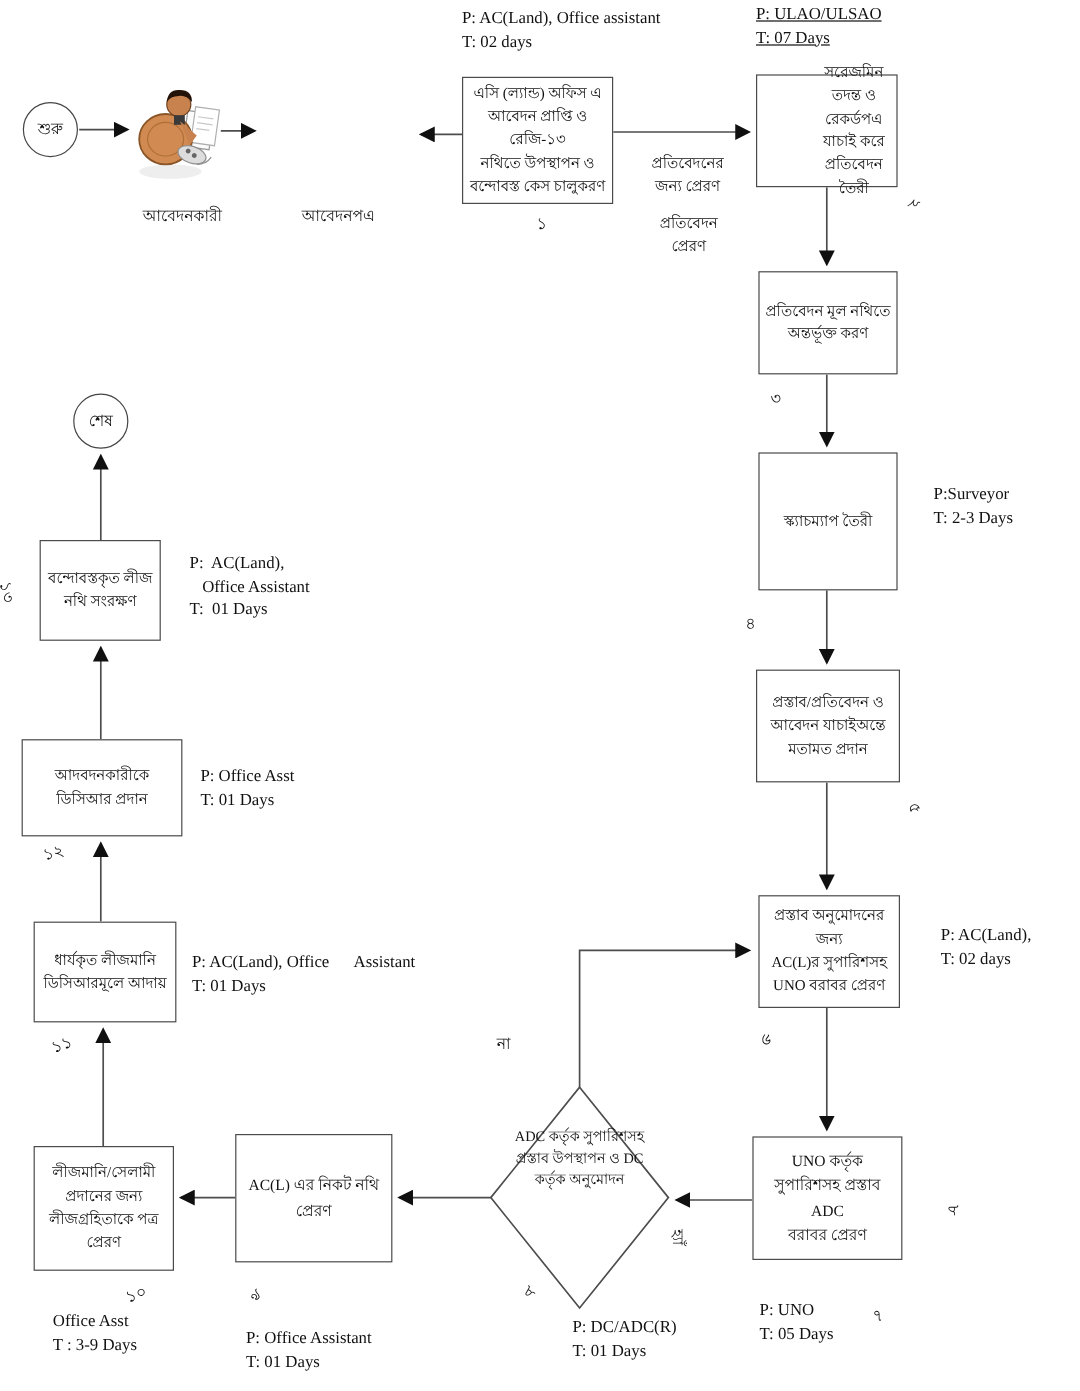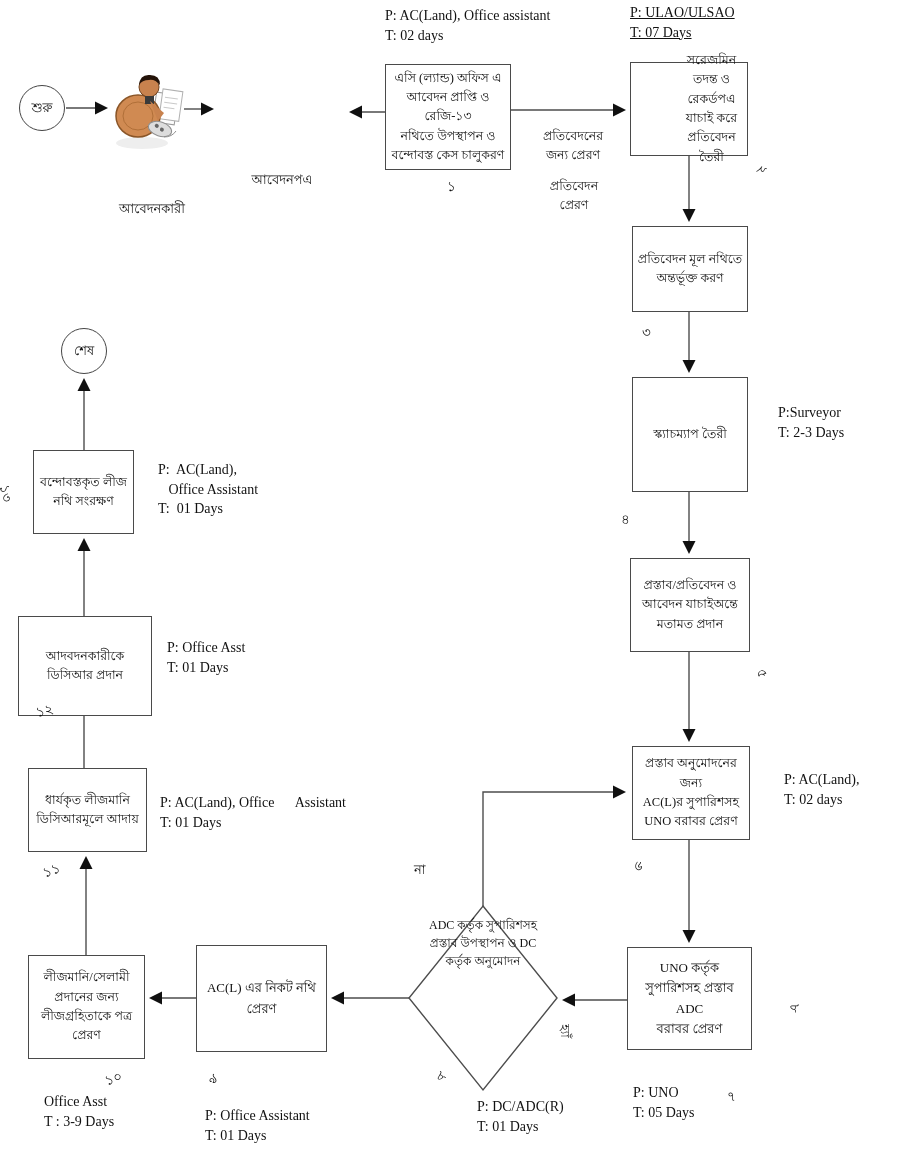--- a/index.html
+++ b/index.html
@@ -84,21 +84,21 @@
       <rect x="33" y="25" width="9" height="8" fill="#3a3a3a"></rect>
       <path d="M38,30 L52,42 L46,50 Z" fill="#c8824e"></path>
       <g transform="rotate(18 48 58)">
         <ellipse cx="48" cy="58" rx="12" ry="7" fill="#dddddd" stroke="#8f8f8f"></ellipse>
         <circle cx="44" cy="56" r="2" fill="#666666"></circle>
         <circle cx="50" cy="58" r="2" fill="#666666"></circle>
       </g>
       <path d="M52,66 Q60,66 64,60" stroke="#8f8f8f" fill="none"></path>
     </svg>
   </div>
-  <div class="caption" style="left:110px;top:170px;width:84px;margin-top:29px;">আবেদনকারী</div>
+  <div class="caption" style="left:110px;top:170px;width:84px;">আবেদনকারী</div>
 
   <div class="caption" style="left:238px;top:170px;width:88px;">আবেদনপএ</div>
 
   <div class="box" style="left:385px;top:64px;width:126px;height:106px;">
     <span>এসি (ল্যান্ড) অফিস এ
 আবেদন প্রাপ্তি ও রেজি-১৩
 নথিতে উপস্থাপন ও
 বন্দোবস্ত কেস চালুকরণ</span>
   </div>
   <div class="ann" style="left:385px;top:6px;">P: AC(Land), Office assistant
@@ -151,21 +151,21 @@
   <div class="box" style="left:627px;top:947px;width:125px;height:103px;font-size:13px;">
     <span>UNO কর্তৃক
 সুপারিশসহ প্রস্তাব ADC
 বরাবর প্রেরণ</span>
   </div>
   <div class="num" style="left:789px;top:997px;transform:rotate(90deg);">৮</div>
   <div class="ann" style="left:633px;top:1083px;">P: UNO
 T: 05 Days</div>
   <div class="num" style="left:727px;top:1086px;">৭</div>
 
-  <div class="diamond-text" style="left:410px;top:916px;width:146px;">ADC কর্তৃক সুপারিশসহ
+  <div class="diamond-text" style="left:410px;top:938px;width:146px;">ADC কর্তৃক সুপারিশসহ
 প্রস্তাব উপস্থাপন ও DC
 কর্তৃক অনুমোদন</div>
   <div class="num" style="left:437px;top:1066px;transform:rotate(30deg);">৮</div>
   <div class="ann" style="left:477px;top:1097px;">P: DC/ADC(R)
 T: 01 Days</div>
   <div class="edge-label" style="left:414px;top:860px;font-size:13px;">না</div>
   <div class="edge-label" style="left:558px;top:1022px;font-size:12px;transform:rotate(90deg);">হ্যাঁ</div>
 
   <div class="box" style="left:196px;top:945px;width:131px;height:107px;font-size:13px;">
     <span>AC(L) এর নিকট নথি
@@ -185,21 +185,21 @@
 T : 3-9 Days</div>
 
   <div class="box" style="left:28px;top:768px;width:119px;height:84px;">
     <span>ধার্যকৃত লীজমানি
 ডিসিআরমূলে আদায়</span>
   </div>
   <div class="num" style="left:43px;top:860px;transform:rotate(-20deg);">১১</div>
   <div class="ann" style="left:160px;top:793px;">P: AC(Land), Office      Assistant
 T: 01 Days</div>
 
-  <div class="box" style="left:18px;top:616px;width:134px;height:100px;">
+  <div class="box" style="left:18px;top:616px;width:134px;height:81px;">
     <span>আদবদনকারীকে
 ডিসিআর প্রদান</span>
   </div>
   <div class="num" style="left:36px;top:700px;transform:rotate(-15deg);">১২</div>
   <div class="ann" style="left:167px;top:638px;">P: Office Asst
 T: 01 Days</div>
 
   <div class="box" style="left:33px;top:450px;width:101px;height:84px;">
     <span>বন্দোবস্তকৃত লীজ
 নথি সংরক্ষণ</span>

